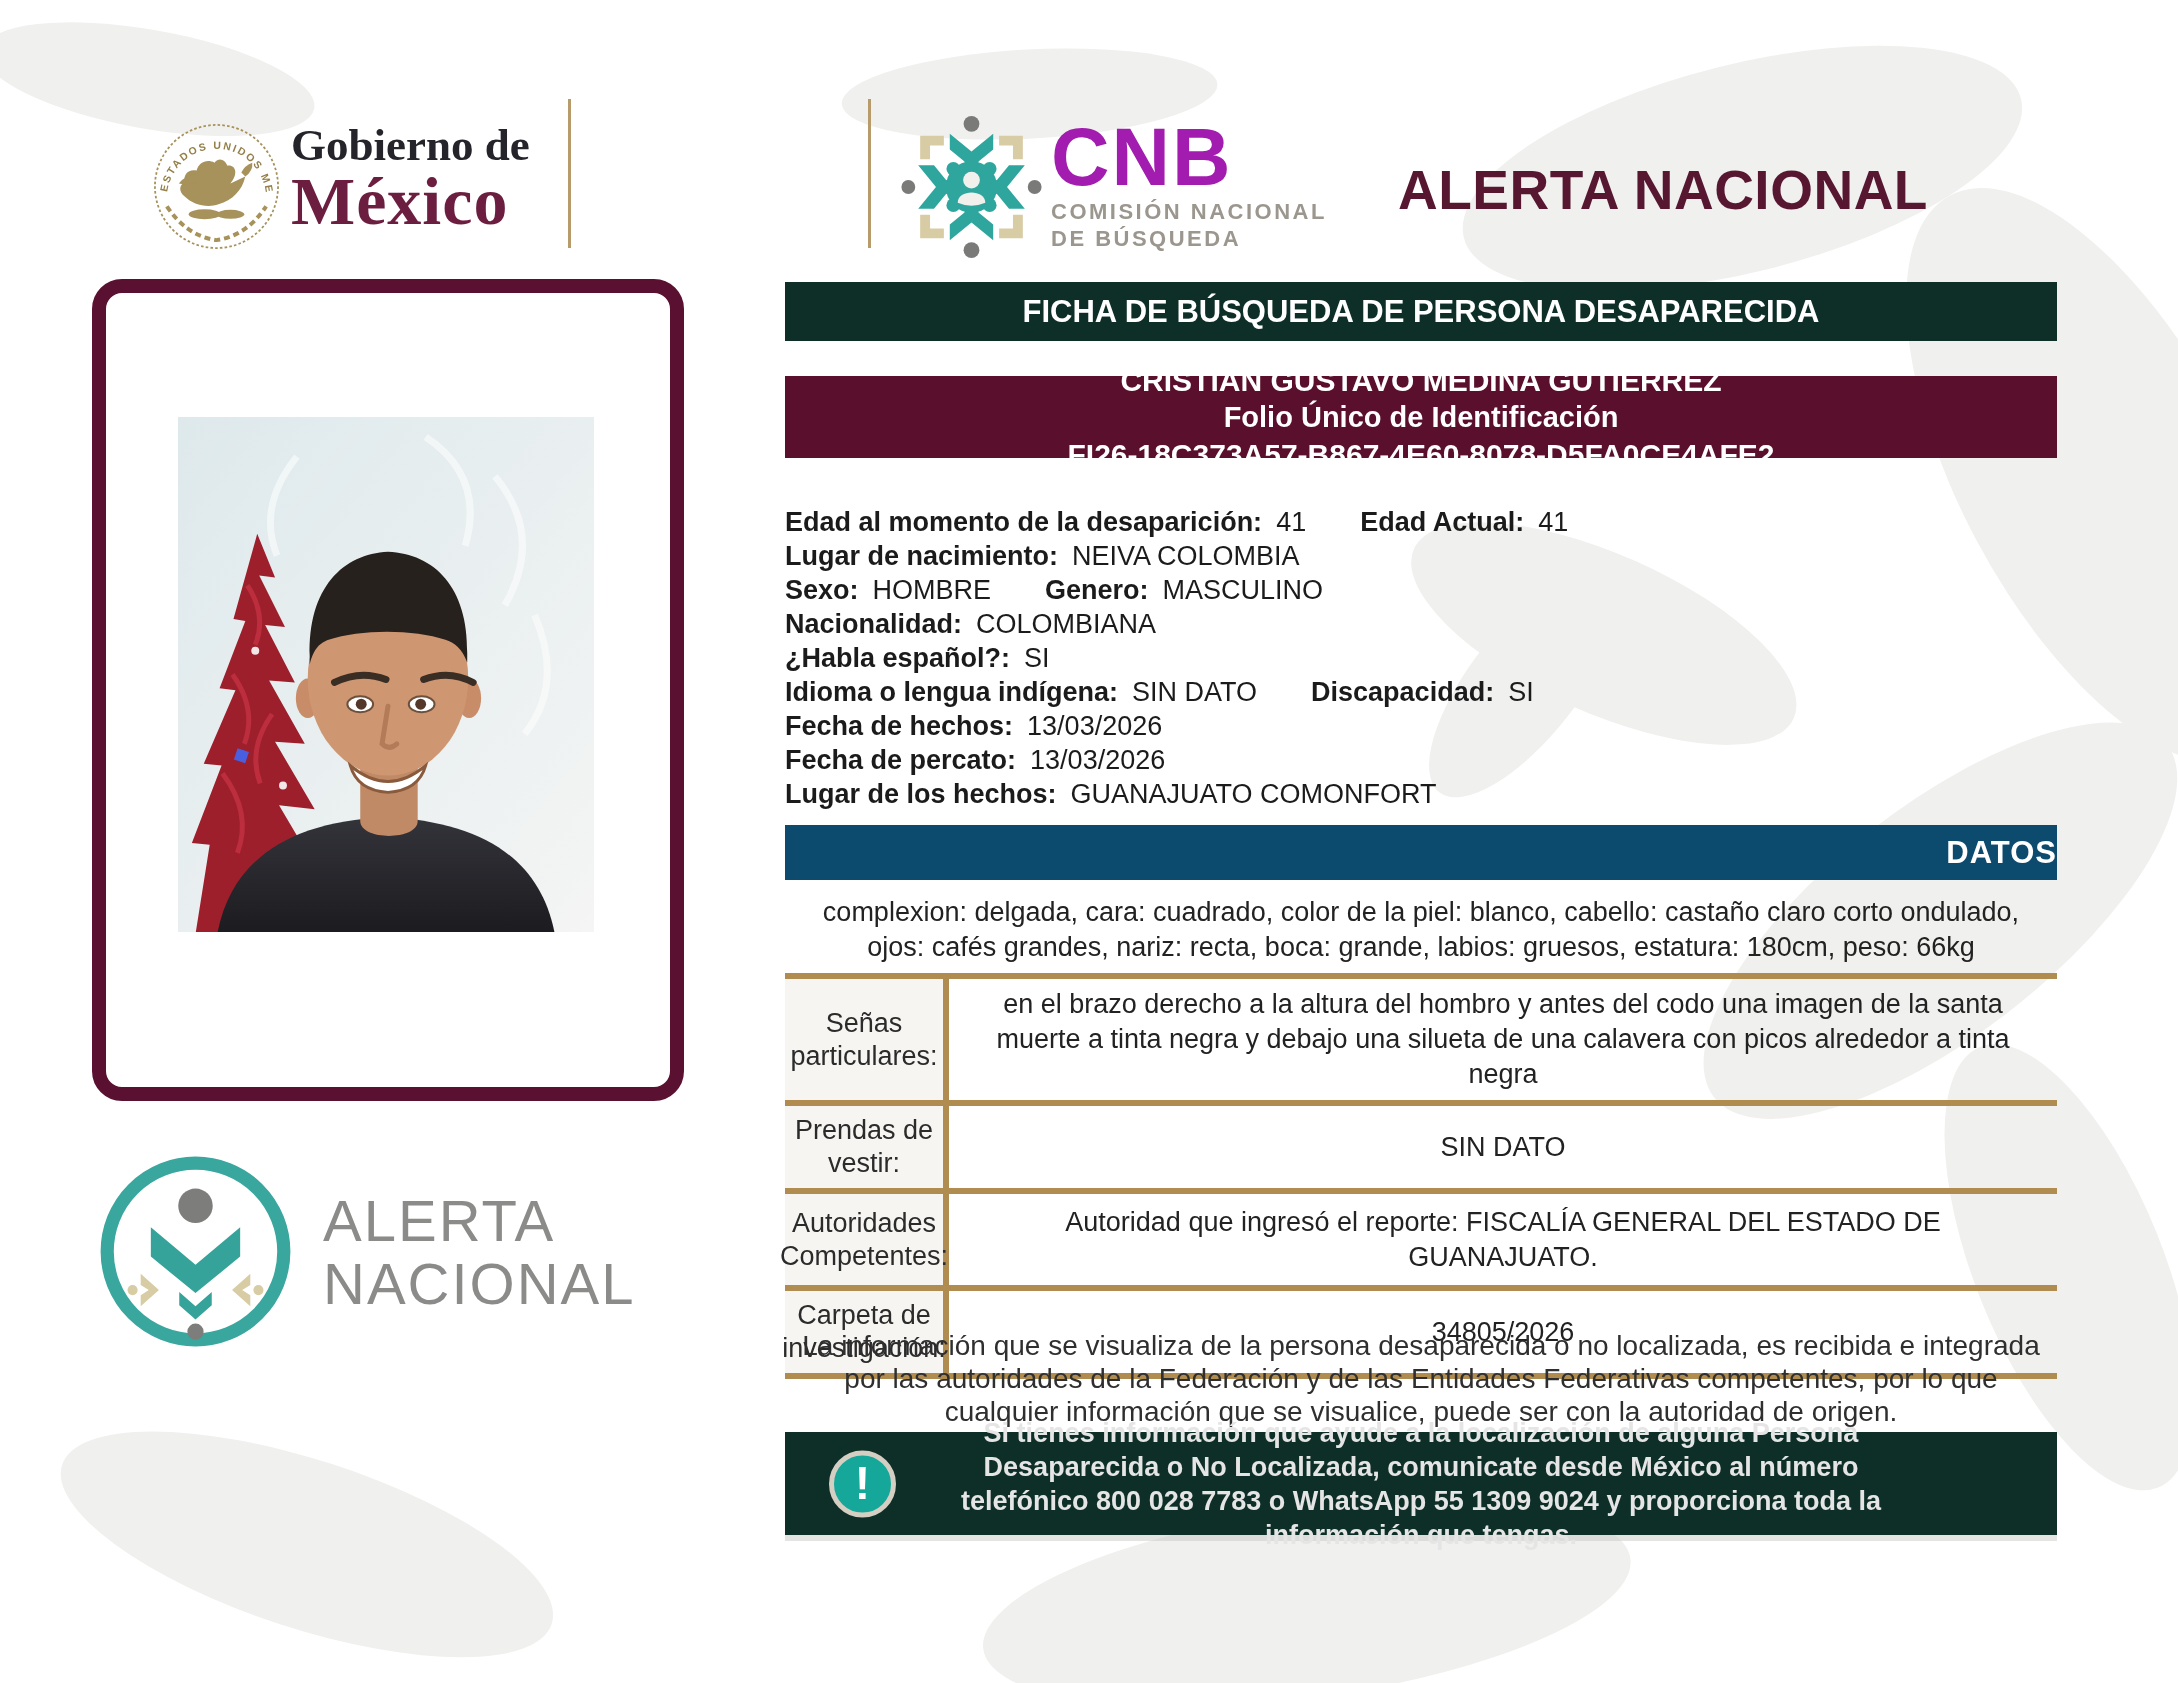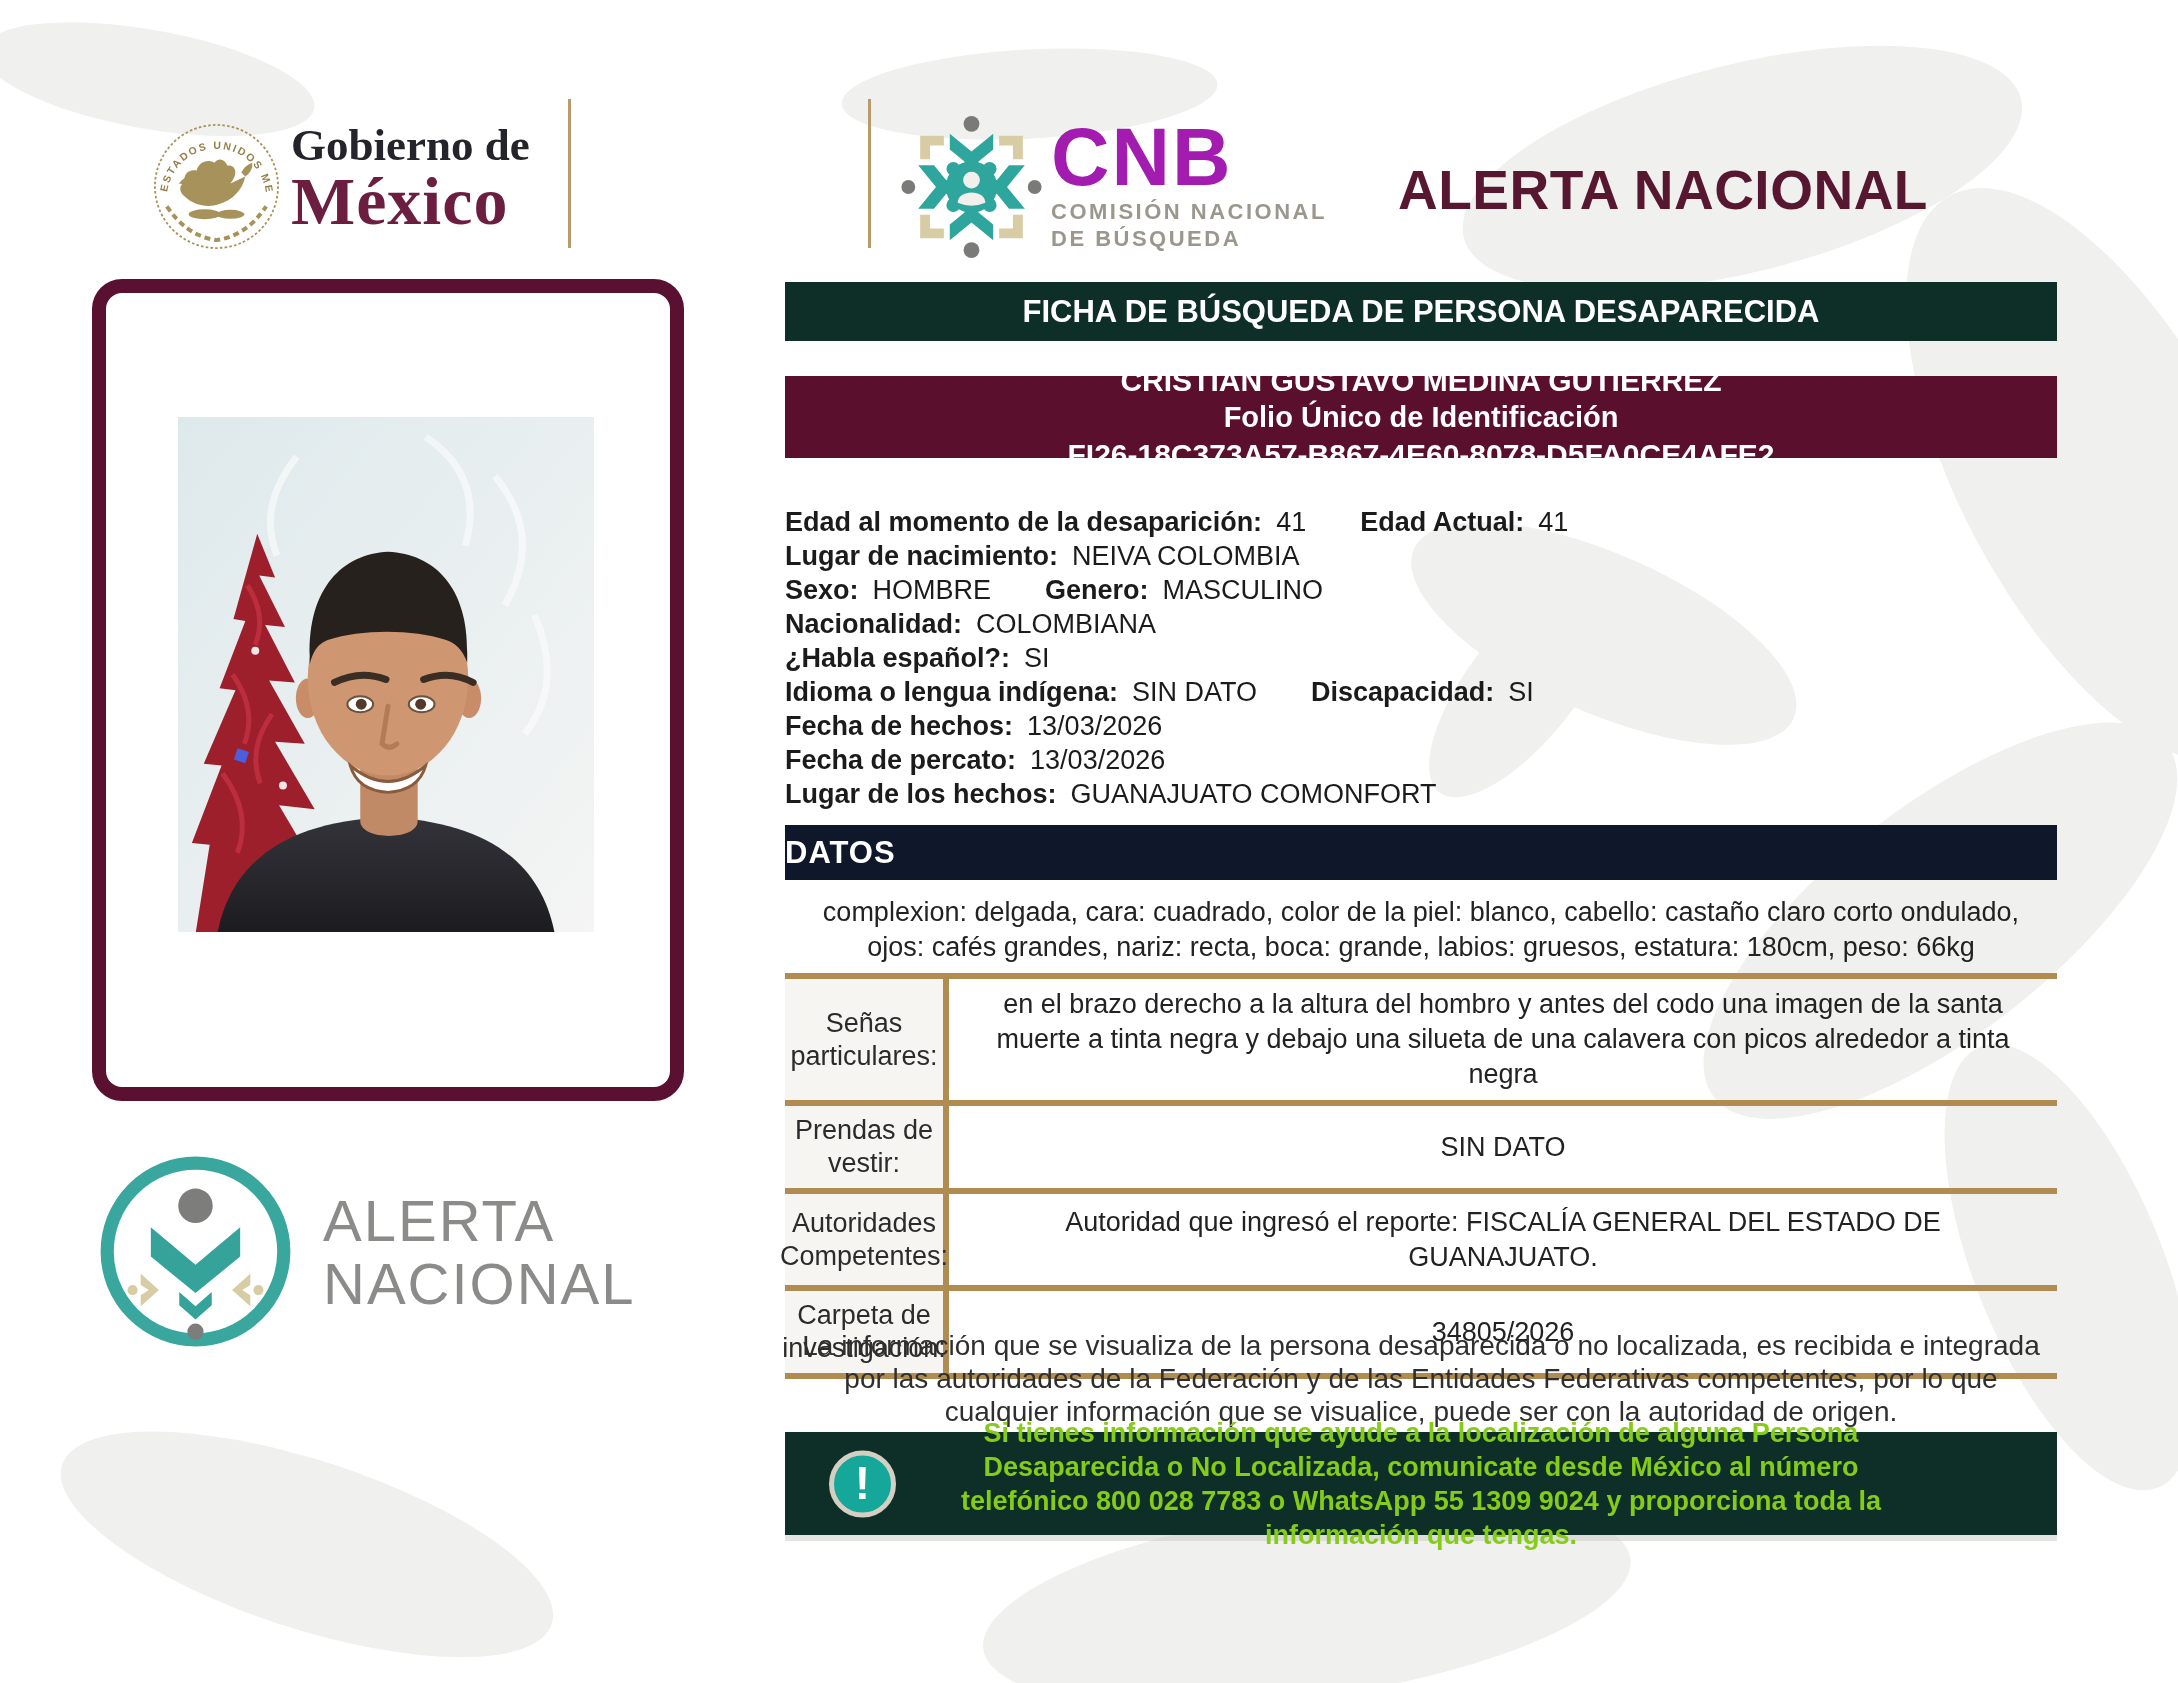--- a/index.html
+++ b/index.html
@@ -38,39 +38,39 @@
   .banner-maroon{top:376px;height:82px;background:#5A0F2C;color:#fff;font-weight:bold;
                  display:flex;flex-direction:column;justify-content:center;text-align:center;}
   .bm-name{font-size:30px;line-height:37px;}
   .bm-folio-label{font-size:29px;line-height:37px;}
   .bm-folio-value{font-size:30px;line-height:37px;}
   .fields{top:505px;font-size:27px;}
   .field-row{line-height:34px;white-space:nowrap;}
   .fl{font-weight:bold;}
   .fv{margin-left:14px;}
   .fl2{font-weight:bold;margin-left:54px;}
-  .banner-datos{top:825px;height:55px;background:#0f172a;color:#fff;font-weight:bold;font-size:31px;
-                text-align:left;line-height:55px;letter-spacing:1px;}
+  .banner-datos{top:825px;height:55px;background:#0c4a6e;color:#fff;font-weight:bold;font-size:31px;
+                text-align:right;line-height:55px;letter-spacing:1px;}
   .dtable{top:887px;}
   .trow{display:flex;border-bottom:6px solid #B08C51;}
   .tlabel{width:164px;min-width:164px;background:#F6F5F2;border-right:6px solid #B08C51;
           display:flex;align-items:center;justify-content:center;text-align:center;
           font-size:27px;color:#2b2b2b;padding:8px 6px;box-sizing:border-box;line-height:33px;}
   .tvalue{flex:1;display:flex;align-items:center;justify-content:center;text-align:center;
           font-size:27px;color:#222;padding:8px 26px;box-sizing:border-box;line-height:35px;}
   .r1{min-height:81px;} .r2{min-height:97px;} .r3{min-height:71px;} .r4{min-height:91px;} .r5{min-height:69px;}
   .disclaimer{top:1329px;text-align:center;font-size:28px;line-height:33px;color:#2f2f2f;
               padding:0 10px;}
   .notice{top:1432px;height:103px;background:#0E2F28;position:absolute;
           box-shadow:0 6px 0 rgba(195,195,192,.45);}
   .excl{position:absolute;left:44px;top:50%;transform:translateY(-50%);width:57px;height:57px;
         border-radius:50%;background:#14A79A;border:5px solid #D5CEC2;color:#fff;font-size:46px;
         font-weight:bold;text-align:center;line-height:55px;}
   .notice-text{width:100%;height:100%;display:flex;align-items:center;justify-content:center;
-               text-align:center;color:#84cc16;font-weight:bold;font-size:27px;line-height:34px;
+               text-align:center;color:#e5e5e5;font-weight:bold;font-size:27px;line-height:34px;
                padding:0 149px;box-sizing:border-box;}
 
   
   .alerta-logo{position:absolute;left:94px;top:1150px;display:flex;align-items:center;z-index:2;}
   .alerta-emblem{width:203px;height:203px;}
   .alerta-text{margin-left:26px;font-weight:normal;color:#8B8B89;font-size:58px;line-height:63px;
                letter-spacing:2px;}
 </style>
 </head>
 <body>

